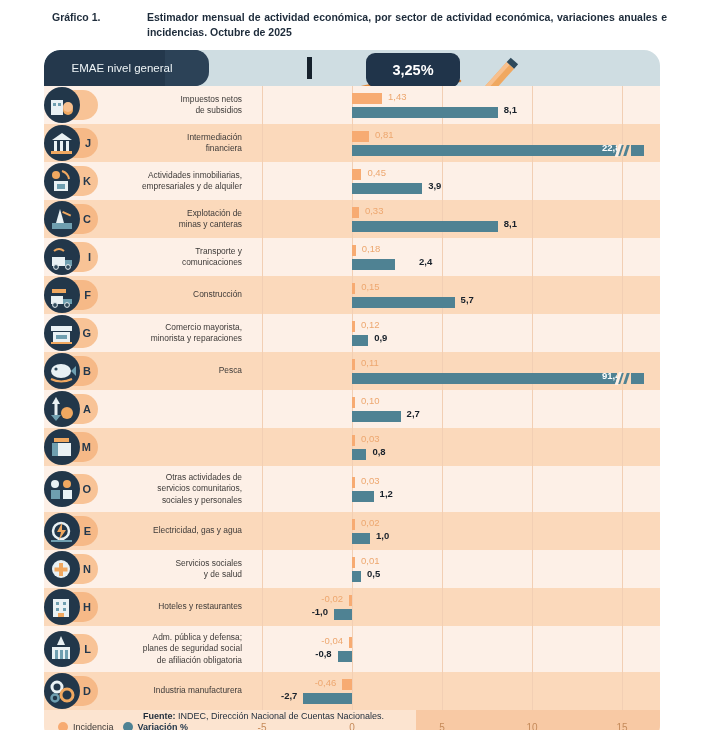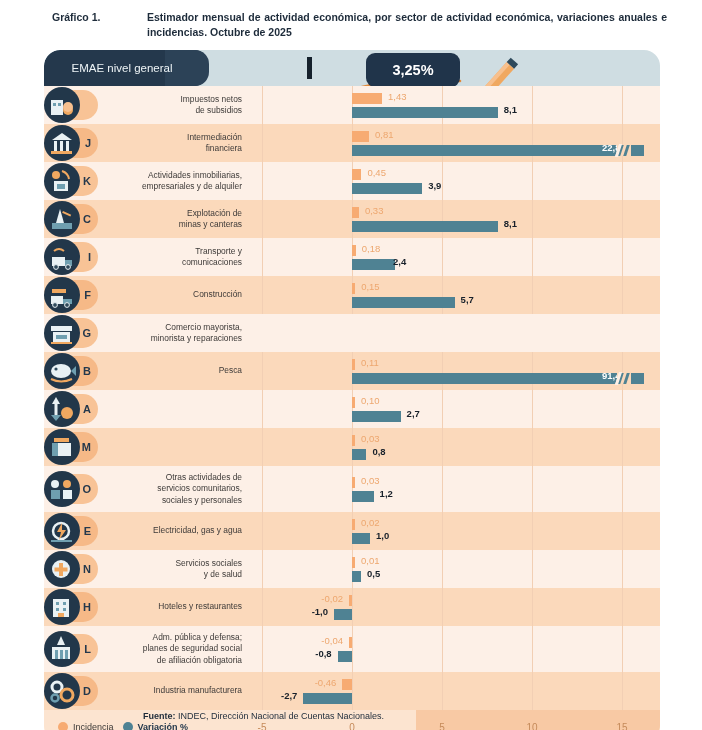--- a/index.html
+++ b/index.html
@@ -246,21 +246,21 @@
           </div>
           <div class="plot">
             <div class="grid" style="left: 10px;"></div>
             <div class="grid" style="left: 100px;"></div>
             <div class="grid" style="left: 190px;"></div>
             <div class="grid" style="left: 280px;"></div>
             <div class="grid" style="left: 370px;"></div>
             <div class="bar inc" style="left: 100px; width: 3.78px;"></div>
             <div class="val inc" style="left: 109.78px;">0,18</div>
             <div class="bar var" style="left: 100px; width: 43.2px;"></div>
-            <div class="val var" style="left: 141px;">2,4</div>
+            <div class="val var" style="left: 167px;">2,4</div>
           </div>
         </div>
         <div class="row alt">
           <div class="icon-wrap">
             <div class="letter-tab">F</div>
             <div class="icon-badge">
               <svg width="36" height="36" viewBox="0 0 36 36">
                 <rect x="7" y="19" width="12" height="8" fill="#e9f1f4"></rect>
                 <rect x="19" y="22" width="9" height="5" fill="#6f9fb0"></rect>
                 <circle cx="11" cy="28" r="2.4" fill="#2f4a5c" stroke="#e9f1f4" stroke-width="1"></circle>
@@ -291,20 +291,31 @@
               <svg width="36" height="36" viewBox="0 0 36 36">
                 <rect x="7" y="11" width="21" height="5" fill="#e9f1f4"></rect>
                 <rect x="9" y="17" width="17" height="10" fill="#e9f1f4"></rect>
                 <rect x="12" y="20" width="11" height="4" fill="#6f9fb0"></rect>
                 <rect x="7" y="27" width="21" height="2" fill="#f0a860"></rect>
               </svg>
             </div>
           </div>
           <div class="label-panel">
             <div class="label-txt">Comercio mayorista,<br>minorista y reparaciones</div>
+          </div>
+          <div class="plot">
+            <div class="grid" style="left: 10px;"></div>
+            <div class="grid" style="left: 100px;"></div>
+            <div class="grid" style="left: 190px;"></div>
+            <div class="grid" style="left: 280px;"></div>
+            <div class="grid" style="left: 370px;"></div>
+            <div class="bar inc" style="left: 100px; width: 3px;"></div>
+            <div class="val inc" style="left: 109px;">0,12</div>
+            <div class="bar var" style="left: 100px; width: 16.2px;"></div>
+            <div class="val var" style="left: 122.2px;">0,9</div>
           </div>
         </div>
         <div class="row alt">
           <div class="icon-wrap">
             <div class="letter-tab">B</div>
             <div class="icon-badge">
               <svg width="36" height="36" viewBox="0 0 36 36">
                 <ellipse cx="17" cy="18" rx="10" ry="7" fill="#e9f1f4"></ellipse>
                 <polygon points="27,18 32,13 32,23" fill="#6f9fb0"></polygon>
                 <circle cx="12" cy="16" r="1.6" fill="#2f4a5c"></circle>

